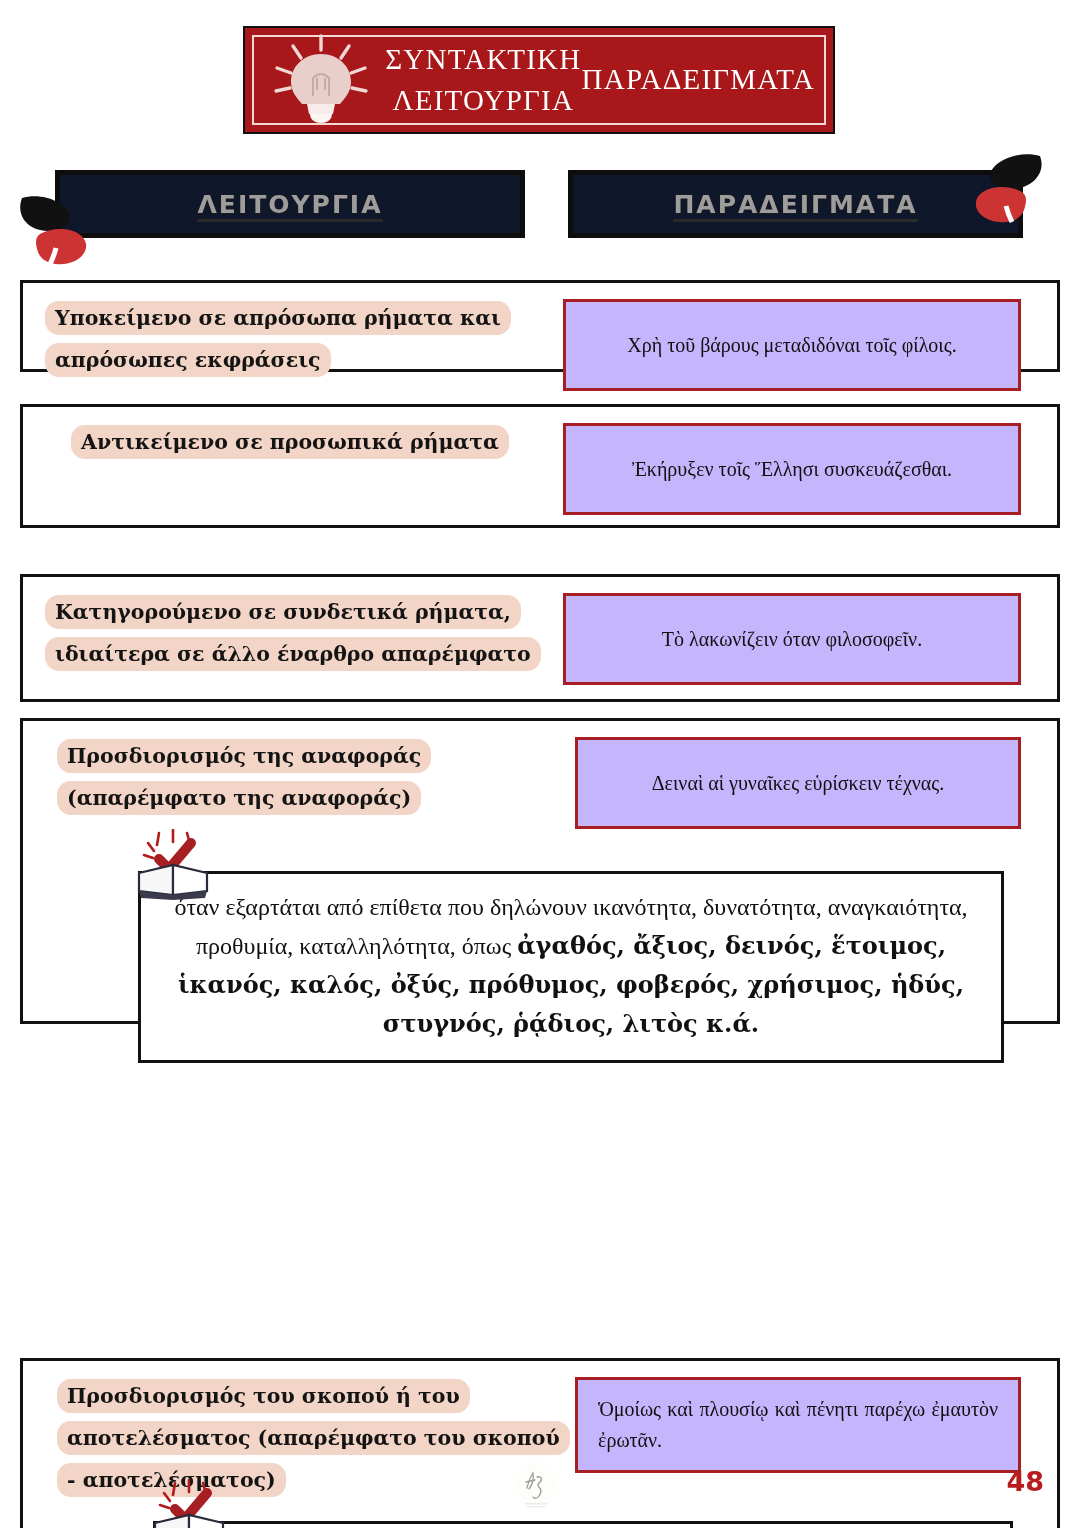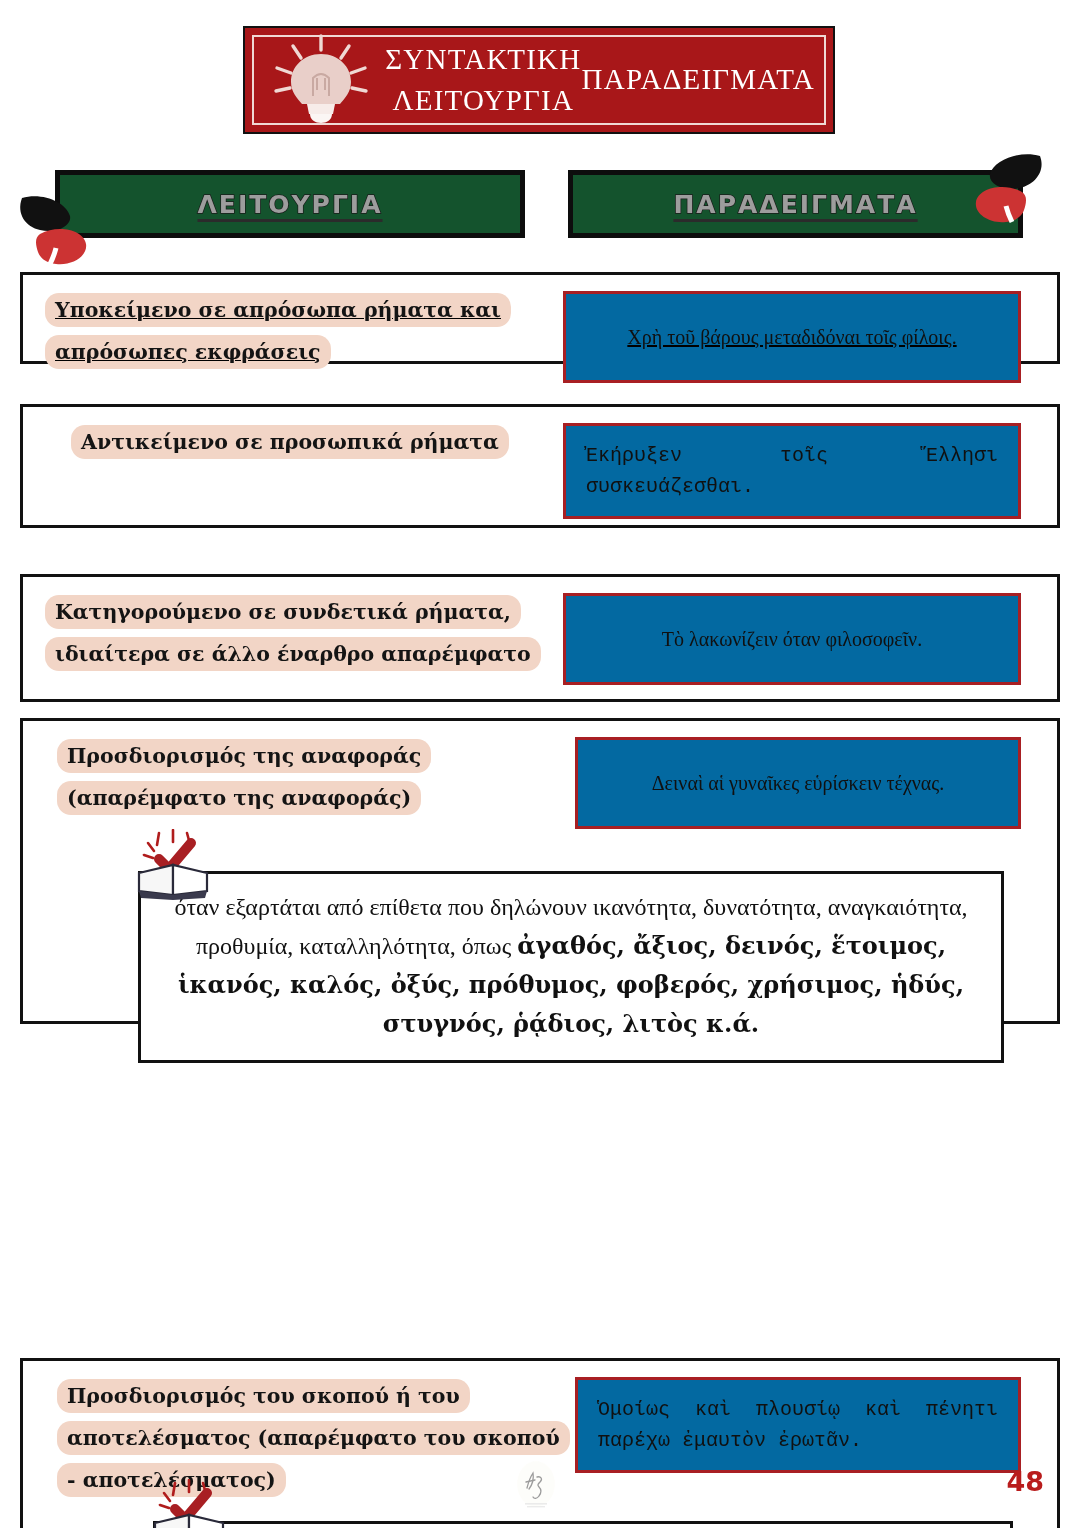--- a/index.html
+++ b/index.html
@@ -63,21 +63,21 @@
   }
   .title-text > span { display: block; }
 
   
   .hdr {
     position: absolute;
     top: 170px;
     height: 68px;
     border: 5px solid #0d0d0d;
     box-sizing: border-box;
-    background: #14532d;
+    background: #0f172a;
     display: flex;
     align-items: center;
     justify-content: center;
   }
   .hdr-left  { left: 55px;  width: 470px; }
   .hdr-right { left: 568px; width: 455px; }
 
   .hdr-text {
     font-family: "DejaVu Sans", "Liberation Sans", sans-serif;
     font-size: 25px;
@@ -100,21 +100,21 @@
 
   
   .row {
     position: absolute;
     left: 20px;
     width: 1040px;
     border: 3px solid #111;
     box-sizing: border-box;
     background: #fff;
   }
-  .row-1 { top: 272px;  height: 92px; text-decoration: underline; }
+  .row-1 { top: 280px;  height: 92px; }
   .row-2 { top: 404px;  height: 124px; }
   .row-3 { top: 574px;  height: 128px; }
   .row-4 { top: 718px;  height: 306px; }
   .row-5 { top: 1052px; height: 365px; }
 
   .row-top {
     position: relative;
     display: flex;
   }
 
@@ -142,31 +142,31 @@
   .label-cell.indent { padding-left: 48px; }
 
   
   .ex-cell {
     flex: 1 1 auto;
     padding: 16px 36px 16px 10px;
     box-sizing: border-box;
   }
   .ex-box {
     border: 3px solid #a81f23;
-    background: #0369a1;
+    background: #c4b5fd;
     box-sizing: border-box;
     padding: 14px 20px;
     font-family: "Liberation Serif", "DejaVu Serif", serif;
     font-size: 20px;
     line-height: 1.55;
     color: #101010;
     text-align: center;
   }
   .ex-box.tall   { min-height: 92px; display: flex; align-items: center; justify-content: center; }
-  .ex-box.left   { text-align: justify; text-align-last: left; font-family: Liberation Mono, monospace; }
+  .ex-box.left   { text-align: justify; text-align-last: left; }
 
   
   .note-wrap { position: relative; padding-left: 12px; }
   .note-box {
     position: absolute;
     border: 3px solid #111;
     background: #fff;
     box-sizing: border-box;
     padding: 14px 24px 16px 24px;
     font-family: "Liberation Serif", "DejaVu Serif", serif;

